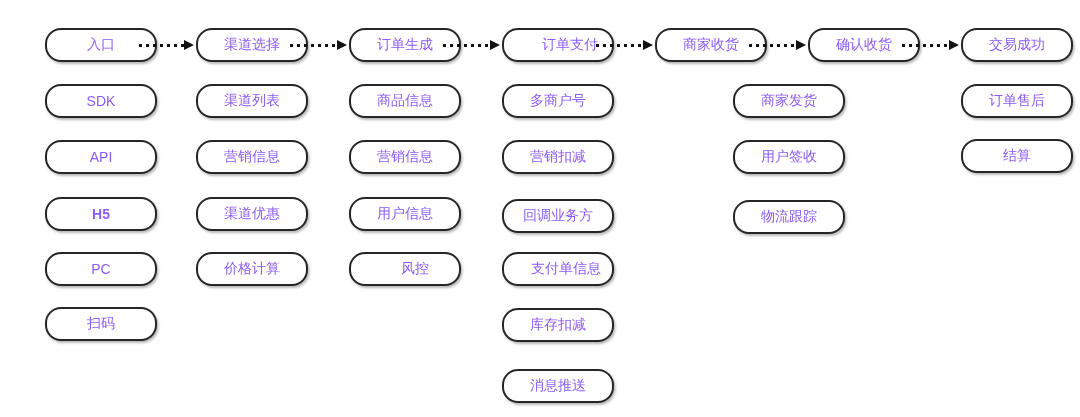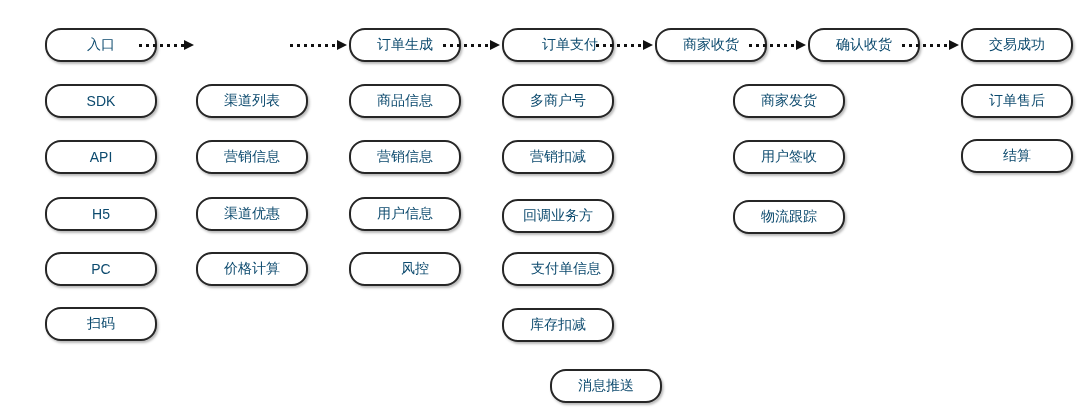--- a/index.html
+++ b/index.html
@@ -17,21 +17,21 @@
     height: 34px;
     box-sizing: border-box;
     background: #ffffff;
     border: 2px solid #262626;
     border-radius: 16px;
     box-shadow: 1.5px 2px 2.5px rgba(0,0,0,0.28);
     display: flex;
     align-items: center;
     justify-content: center;
     font-size: 14px;
-    color: #0c4a6e;
+    color: #8b5cf6;
     white-space: nowrap;
   }
   .arrow {
     position: absolute;
     top: 40px;
     height: 11px;
   }
   .arrow .line {
     position: absolute;
     left: 0;
@@ -50,20 +50,21 @@
     border-top: 5.5px solid transparent;
     border-bottom: 5.5px solid transparent;
   }
 </style>
 </head>
 <body>
 
 <div class="canvas">
 
   <div class="node" style="left:45px;  top:28px;">入口</div>
+  <div class="node" style="left:196px; top:28px;">渠道选择</div>
   <div class="node" style="left:349px; top:28px;">订单生成</div>
   <div class="node" style="left:502px; top:28px;padding-left:24px;">订单支付</div>
   <div class="node" style="left:655px; top:28px;">商家收货</div>
   <div class="node" style="left:808px; top:28px;">确认收货</div>
   <div class="node" style="left:961px; top:28px;">交易成功</div>
 
   <div class="arrow" style="left:139px; width:55px;">
       <span class="line"></span>
       <span class="head"></span>
     </div>
@@ -83,40 +84,40 @@
       <span class="line"></span>
       <span class="head"></span>
     </div>
   <div class="arrow" style="left:902px; width:57px;">
       <span class="line"></span>
       <span class="head"></span>
     </div>
 
   <div class="node" style="left:45px; top:84px;">SDK</div>
   <div class="node" style="left:45px; top:140px;">API</div>
-  <div class="node" style="left:45px; top:197px;">H5</div>
+  <div class="node" style="left:45px; top:197px;font-weight:bold;">H5</div>
   <div class="node" style="left:45px; top:252px;">PC</div>
   <div class="node" style="left:45px; top:307px;">扫码</div>
 
   <div class="node" style="left:196px; top:84px;">渠道列表</div>
   <div class="node" style="left:196px; top:140px;">营销信息</div>
   <div class="node" style="left:196px; top:197px;">渠道优惠</div>
   <div class="node" style="left:196px; top:252px;">价格计算</div>
 
   <div class="node" style="left:349px; top:84px;">商品信息</div>
   <div class="node" style="left:349px; top:140px;">营销信息</div>
   <div class="node" style="left:349px; top:197px;font-family:Liberation Mono, monospace;">用户信息</div>
   <div class="node" style="left:349px; top:252px;padding-left:20px;">风控</div>
 
   <div class="node" style="left:502px; top:84px;">多商户号</div>
   <div class="node" style="left:502px; top:140px;">营销扣减</div>
   <div class="node" style="left:502px; top:199px;">回调业务方</div>
   <div class="node" style="left:502px; top:252px;padding-left:16px;">支付单信息</div>
   <div class="node" style="left:502px; top:308px;">库存扣减</div>
-  <div class="node" style="left:502px; top:369px;margin-left:48px;">消息推送</div>
+  <div class="node" style="left:502px; top:369px;">消息推送</div>
 
   <div class="node" style="left:733px; top:84px;">商家发货</div>
   <div class="node" style="left:733px; top:140px;">用户签收</div>
   <div class="node" style="left:733px; top:200px;">物流跟踪</div>
 
   <div class="node" style="left:961px; top:84px;">订单售后</div>
   <div class="node" style="left:961px; top:139px;font-family:Liberation Serif, serif;">结算</div>
 
 </div>
 

